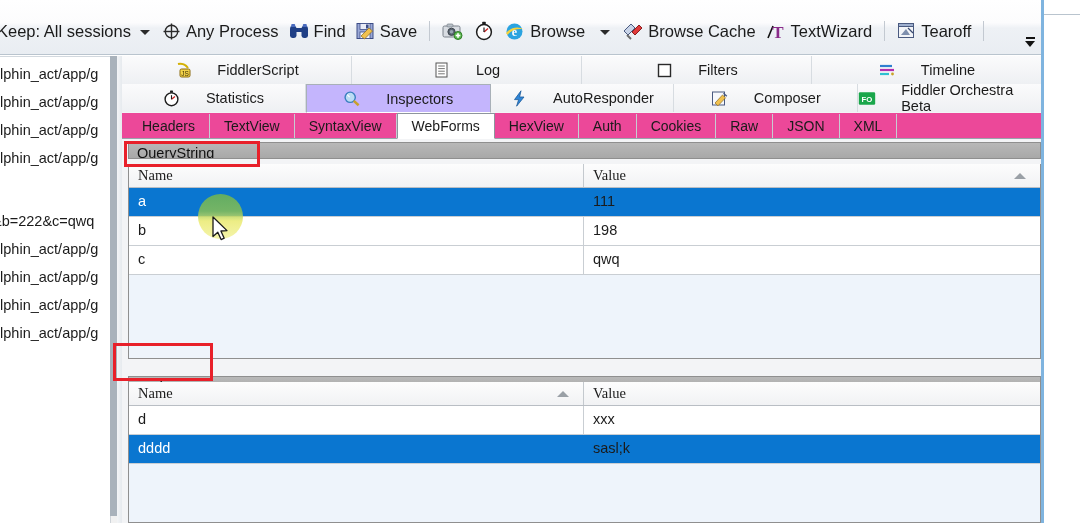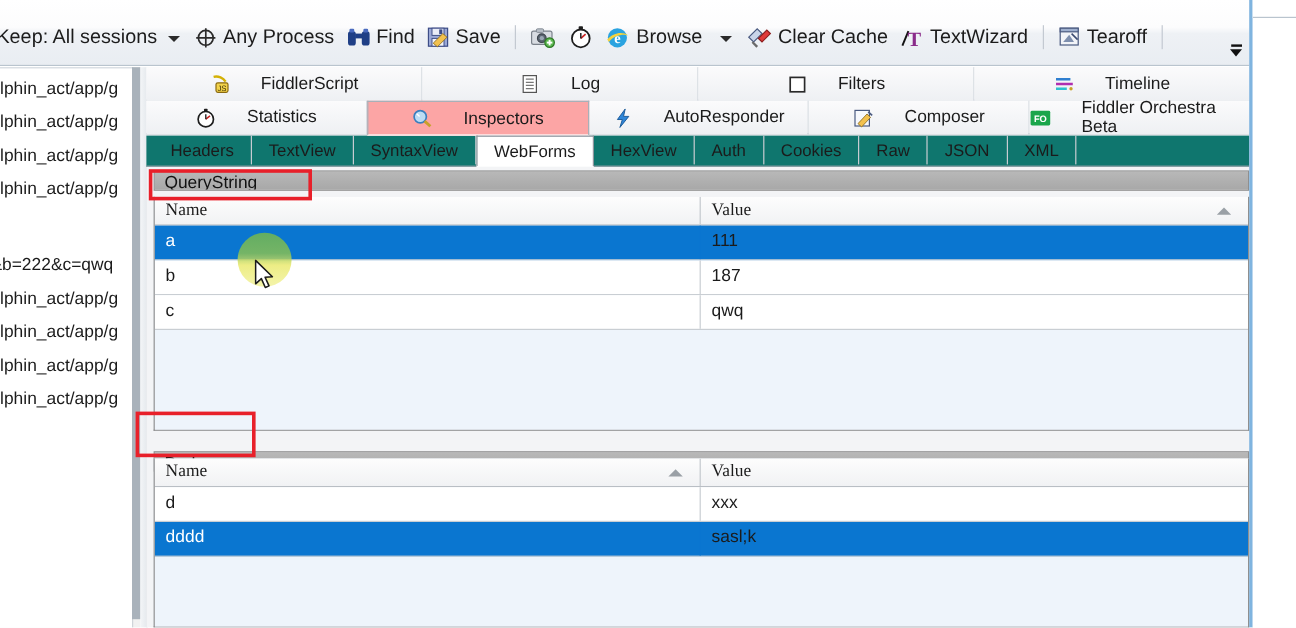--- a/index.html
+++ b/index.html
@@ -148,37 +148,37 @@
     font-size: 14.5px;
     color: #1b1b1b;
     border-right: 1px solid #d7dce1;
     background: linear-gradient(to bottom, #fbfbfc, #eef0f3);
     box-sizing: border-box;
     height: 28px;
     position: relative;
   }
   .tab:last-child { border-right: none; }
   .tab.active {
-    background: #fca5a5;
+    background: #c4b5fd;
     border-left: 1px solid #a8b0b8;
     border-right: 1px solid #a8b0b8;
     border-top: 1px solid #a8b0b8;
     border-bottom: 1px solid #ffffff;
     z-index: 3;
     margin-bottom: -1px;
     height: 29px;
   }
   .tab-icon { display: inline-flex; align-items: center; justify-content: center; width: 18px; height: 16px; }
 
   
   #subtabs {
     position: absolute; left: 0; top: 57px;
     width: 919px; height: 26px;
-    display: flex; align-items: flex-start;
-    background: #0f766e;
+    display: flex; align-items: center;
+    background: #ec4899;
     border-bottom: 1px solid #9aa3ab;
     box-sizing: border-box;
     padding-left: 6px;
   }
   .subtab {
     font-size: 14px;
     color: #1b1b1b;
     padding: 0 14px;
     height: 24px;
     line-height: 24px;
@@ -379,21 +379,21 @@
       </div>
 
       <div class="tb-item">
         <span class="tb-icon">
           <svg width="21" height="19" viewBox="0 0 21 19">
             <path d="M2 9 L9 2 L13 6 L6 13 Z" fill="#c9d4e8" stroke="#4a5a80"></path>
             <path d="M10 10 L17 3 L20 6 L13 13 Z" fill="#e03a3a" stroke="#8b1f1f"></path>
             <path d="M5 13 L9 17" stroke="#6a6a6a" stroke-width="2"></path>
           </svg>
         </span>
-        <span class="tb-label">Clear Cache</span>
+        <span class="tb-label">Browse Cache</span>
       </div>
 
       <div class="tb-item">
         <span class="tb-icon">
           <svg width="20" height="19" viewBox="0 0 20 19">
             <path d="M2 16 L7 4" stroke="#111" stroke-width="1.6" fill="none"></path>
             <text x="12" y="16" font-size="17" font-family="Liberation Serif, serif" fill="#8a2b8a" text-anchor="middle" font-weight="bold">T</text>
           </svg>
         </span>
         <span class="tb-label">TextWizard</span>
@@ -555,21 +555,21 @@
           <span class="sort-arrow"></span>
         </div>
       </div>
       <div id="qs-rows">
           <div class="grid-row selected">
             <div class="gr-cell gr-name name">a</div>
             <div class="gr-cell gr-value">111</div>
           </div>
           <div class="grid-row">
             <div class="gr-cell gr-name name">b</div>
-            <div class="gr-cell gr-value">187</div>
+            <div class="gr-cell gr-value">198</div>
           </div>
           <div class="grid-row">
             <div class="gr-cell gr-name name">c</div>
             <div class="gr-cell gr-value">qwq</div>
           </div>
         </div>
       <div class="grid-fill" style="height:90px;"></div>
     </div>
 
     <div class="section-header" style="top:320px;">Body</div>

